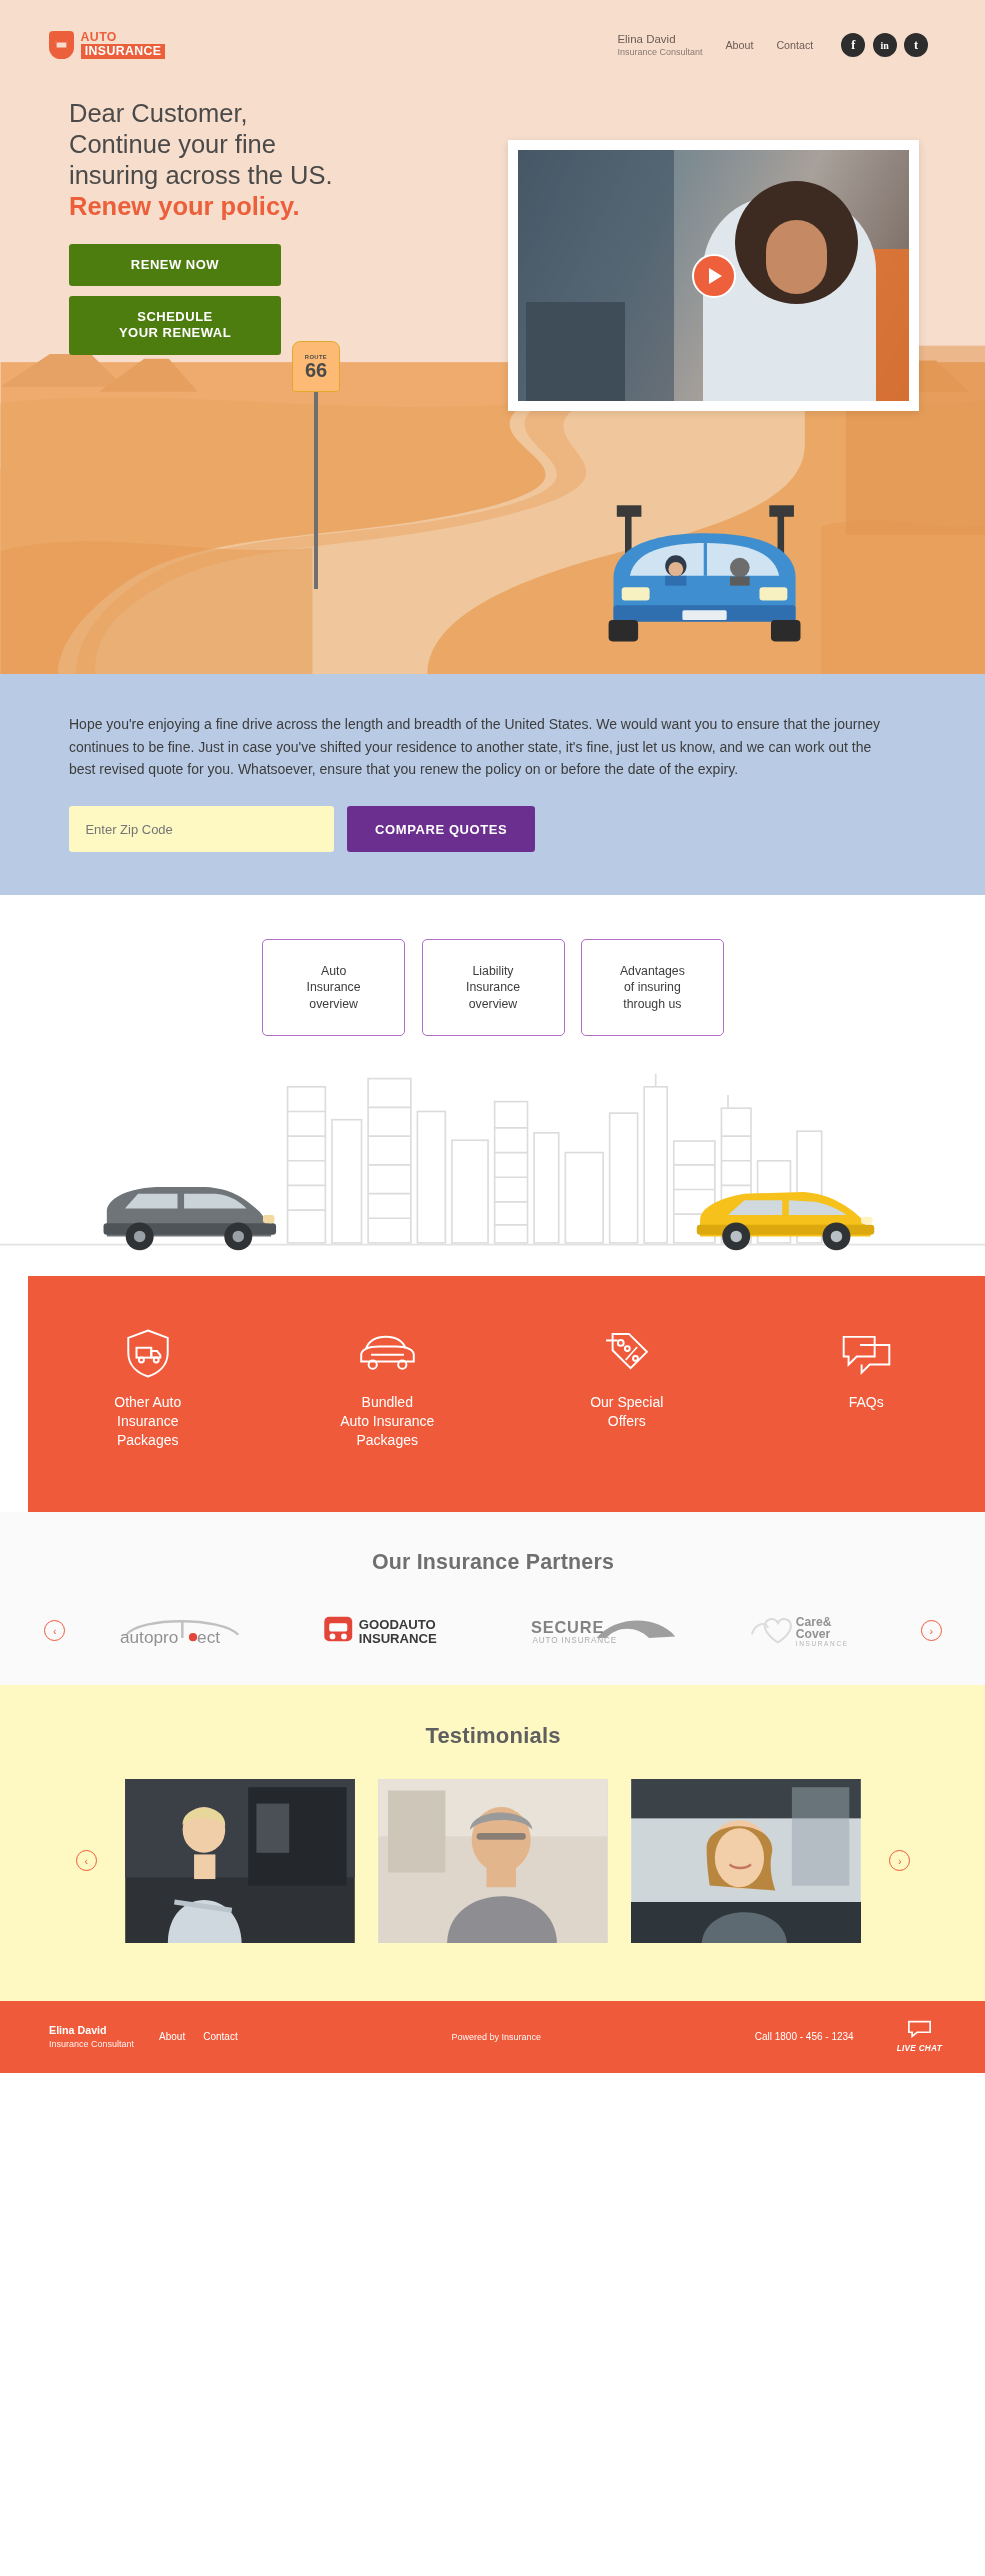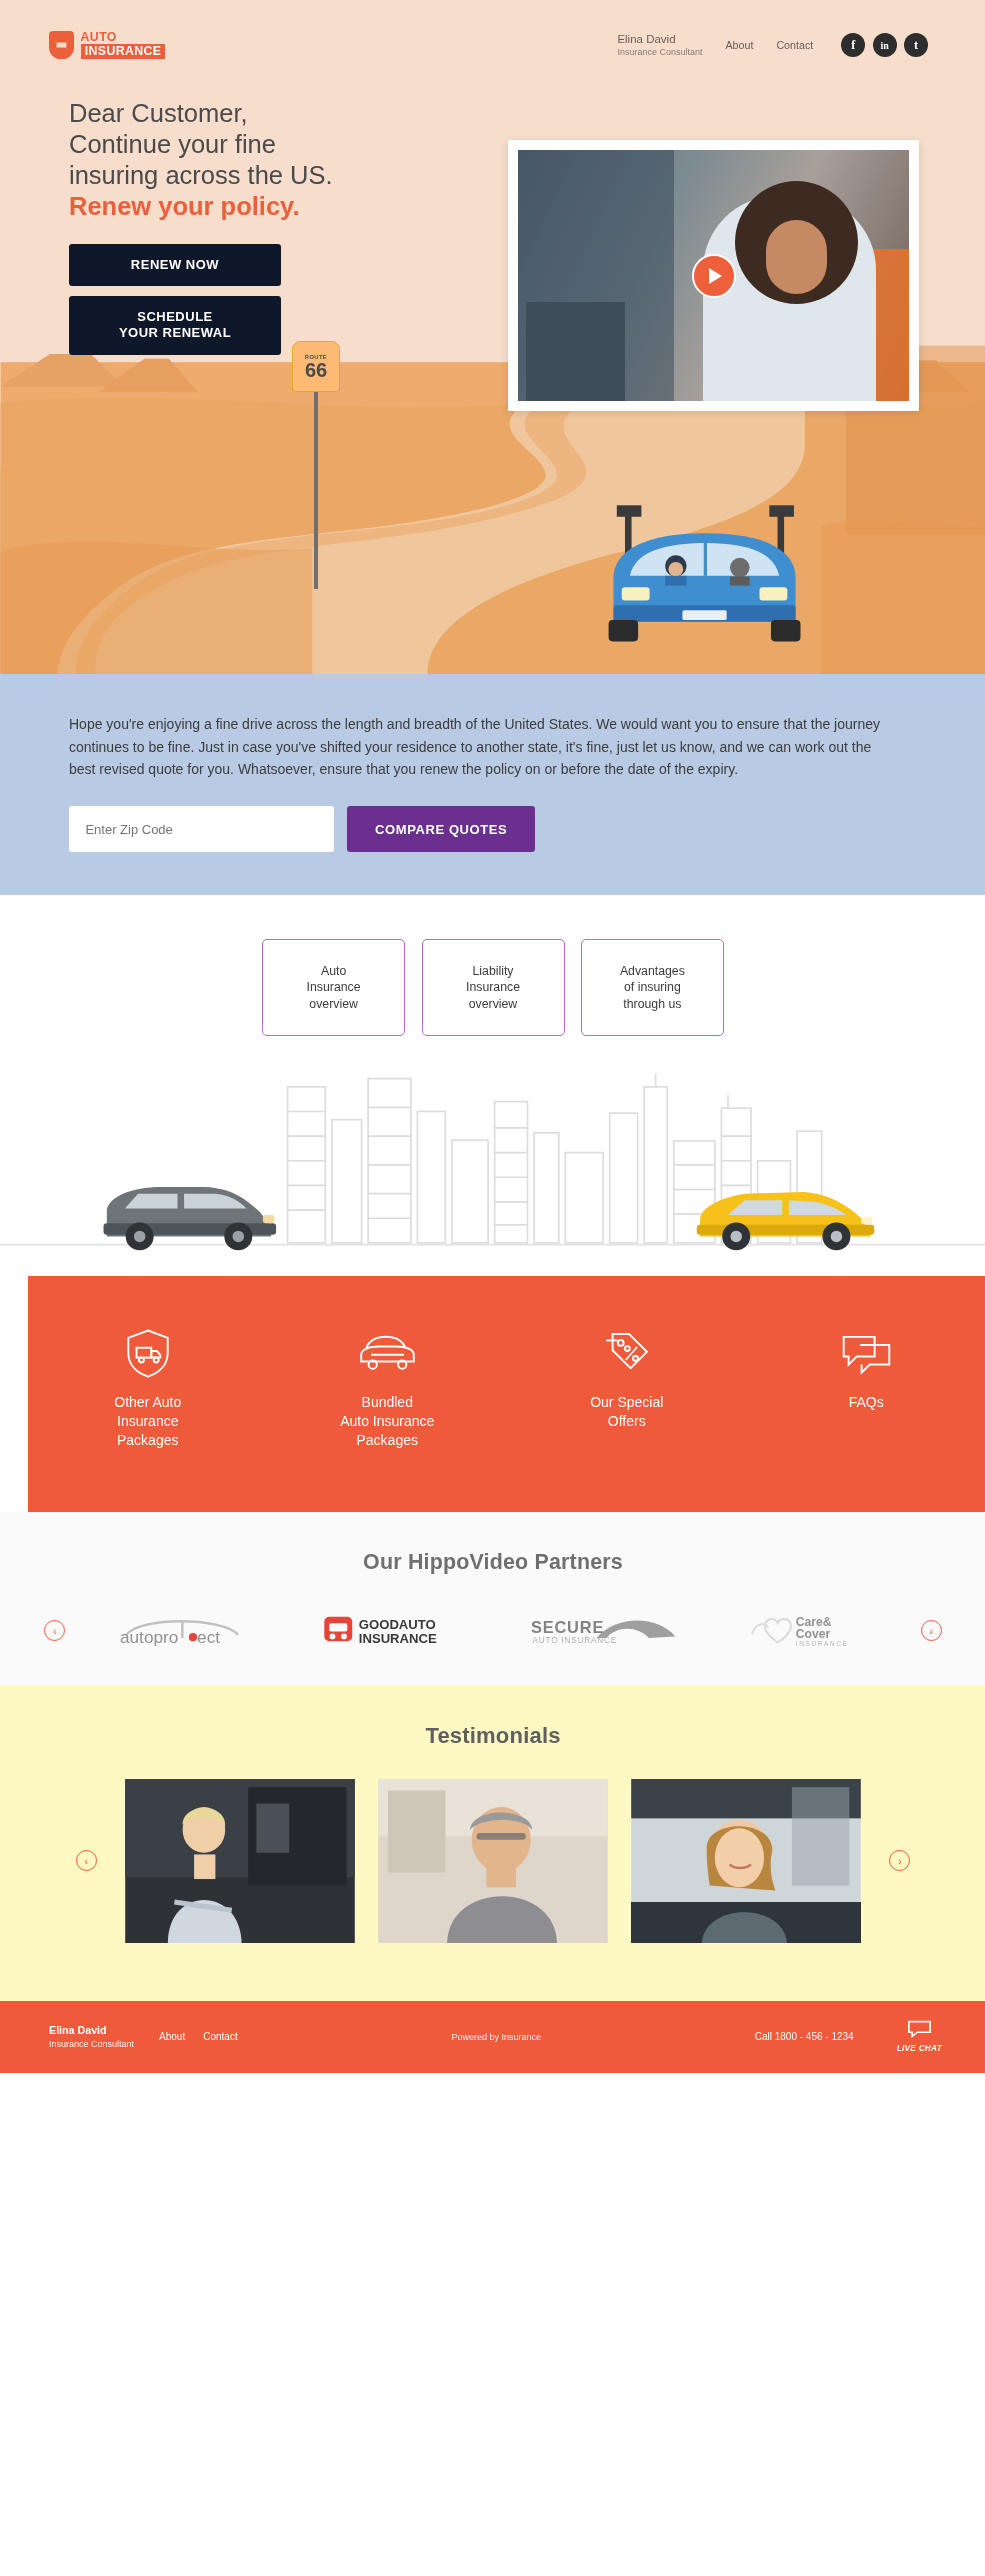--- a/index.html
+++ b/index.html
@@ -87,21 +87,21 @@
     width: 427px;
   }
   .hero-content h1 {
     font-size: 25.5px; line-height: 1.22; font-weight: normal; color: #4a4a4a;
   }
   .hero-content h1 .accent {
     color: #ec5f3b; font-weight: bold;
   }
   .btn-stack { margin-top: 21.4px; display: flex; flex-direction: column; gap: 10px; width: 212px;}
   .btn-orange {
-    background: #0f172a; color: #fff; border: none;
+    background: #4d7c0f; color: #fff; border: none;
     font-size: 13px; font-weight: bold; letter-spacing: 0.5px;
     padding: 13px 8.2px; border-radius: 3.3px; cursor: pointer;
     font-family: "Liberation Sans", sans-serif; text-align: center;
     line-height: 1.25;
   }
 
   .video-card {
     position: absolute; right: 67px; top: 140px; z-index: 12;
     width: 411px; height: 271px;
     background: #ffffff; padding: 10px;
@@ -160,21 +160,21 @@
   .intro {
     background: #b9cbe4;
     padding: 39px 69px 43px 69px;
   }
   .intro p {
     font-size: 14px; line-height: 1.62; color: #3c3c3c; max-width: 821px;
   }
   .quote-row { margin-top: 25px; display: flex; gap: 13px; align-items: center; }
   .zip-input {
     width: 265px; height: 46px; border: none; border-radius: 3.3px;
-    background: #ffffff; padding: 0 16.4px; font-size: 13px; color: #888;
+    background: #fef9c3; padding: 0 16.4px; font-size: 13px; color: #888;
     font-family: "Liberation Sans", sans-serif;
   }
   .btn-purple {
     height: 46px; background: #6b2f8f; color: #fff; border: none;
     font-size: 13px; font-weight: bold; letter-spacing: 0.6px;
     padding: 0 28px; border-radius: 3.3px; cursor: pointer;
     font-family: "Liberation Sans", sans-serif;
   }
 
   
@@ -492,21 +492,21 @@
         <svg width="53" height="44" viewBox="0 0 64 54" fill="none" stroke="#fff" stroke-width="2.4">
           <path d="M4 6 H42 V30 H20 L10 40 V30 H4 Z"></path>
           <path d="M24 16 H60 V40 H36 L26 50 V40"></path>
         </svg>
       </div>
       <div class="flabel" style="white-space:pre-line">FAQs</div>
     </div>
   </section>
 
   <section class="partners">
-    <div class="section-title">Our HippoVideo Partners</div>
+    <div class="section-title">Our Insurance Partners</div>
     <div class="partner-row">
       <div class="arrow" style="margin-left:44px">‹</div>
       <div class="partner-logos">
 
         <div class="plogo">
           <svg width="156" height="38" viewBox="0 0 190 46">
             <path d="M14 30 C30 8, 130 8, 150 30" fill="none" stroke="#bdbdbd" stroke-width="3"></path>
             <line x1="82" y1="12" x2="82" y2="34" stroke="#bdbdbd" stroke-width="3"></line>
             <text x="6" y="40" font-family="Liberation Sans, sans-serif" font-size="21" fill="#8c8c8c">autopro</text>
             <text x="100" y="40" font-family="Liberation Sans, sans-serif" font-size="21" fill="#8c8c8c">ect</text>

